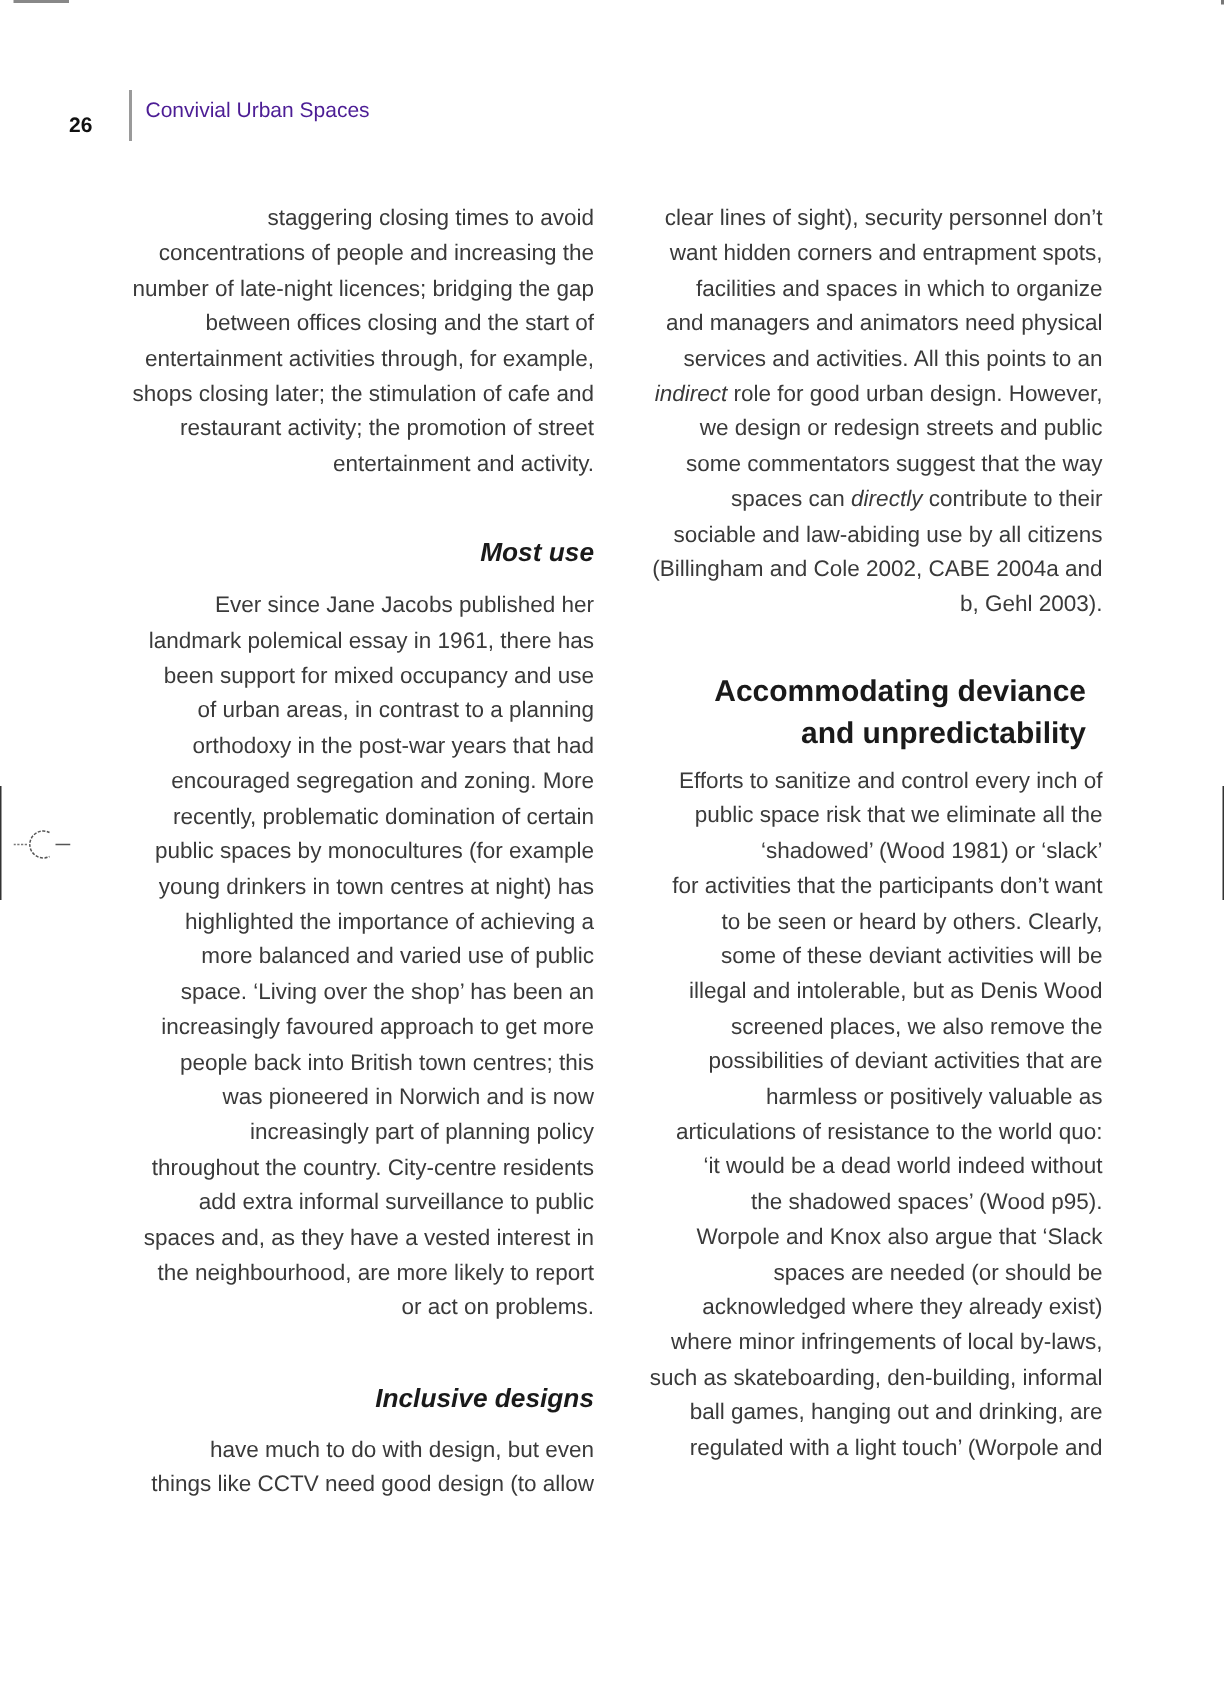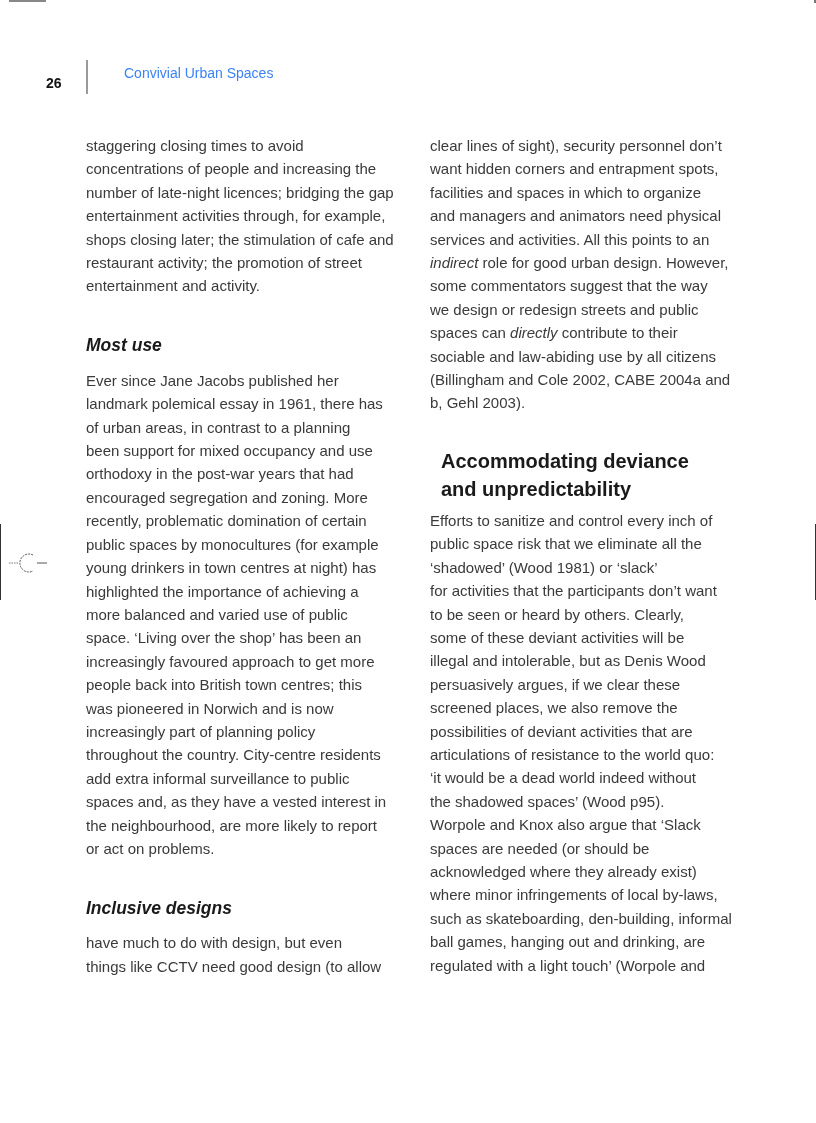--- a/index.html
+++ b/index.html
@@ -10,23 +10,23 @@
   }
   .crop-top { position: absolute; left: 9px; top: 0; width: 37px; height: 2px; background: #888; }
   .crop-left-line { position: absolute; left: 0; top: 524px; width: 1px; height: 76px; background: #333; }
   .crop-right-line { position: absolute; left: 815px; top: 524px; width: 1px; height: 76px; background: #333; }
   .crop-right-top { position: absolute; left: 814px; top: 0; width: 2px; height: 3px; background: #777; }
   .reg-mark { position: absolute; left: 9px; top: 550px; width: 38px; height: 26px; }
 
   .running-head { position: absolute; top: 60px; left: 0; height: 34px; width: 100%; }
   .folio { position: absolute; left: 46px; top: 15px; font-weight: bold; font-size: 14px; color: #111; }
   .head-rule { position: absolute; left: 86px; top: 0; width: 2px; height: 34px; background: #9a9a9a; }
-  .head-title { position: absolute; left: 97px; top: 5px; font-size: 14px; color: #3b82f6; margin-left: 27px; }
+  .head-title { position: absolute; left: 97px; top: 5px; font-size: 14px; color: #4c1d95; }
 
-  .column { position: absolute; top: 134px; width: 310px; font-size: 15px; line-height: 23.4px; }
+  .column { position: absolute; top: 134px; width: 310px; font-size: 15px; line-height: 23.4px; text-align: right; }
   .col-left { left: 86px; }
   .col-right { left: 430px; width: 305px; }
   .column p { margin: 0; }
   .line { display: block; white-space: nowrap; }
   .subhead { font-style: italic; font-size: 17.5px; color: #1a1a1a; margin: 0; line-height: 23px; }
   .section-head { font-size: 20px; color: #1a1a1a; line-height: 28px; margin: 11px; }
   em { font-style: italic; }
 </style>
 </head>
 <body>
@@ -45,33 +45,34 @@
   <span class="folio">26</span>
   <div class="head-rule"></div>
   <span class="head-title">Convivial Urban Spaces</span>
 </div>
 
 <div class="column col-left">
   <p>
     <span class="line">staggering closing times to avoid</span>
     <span class="line">concentrations of people and increasing the</span>
     <span class="line">number of late-night licences; bridging the gap</span>
+    <span class="line">between offices closing and the start of</span>
     <span class="line">entertainment activities through, for example,</span>
     <span class="line">shops closing later; the stimulation of cafe and</span>
     <span class="line">restaurant activity; the promotion of street</span>
     <span class="line">entertainment and activity.</span>
   </p>
 
   <h3 class="subhead" style="margin-top:36px; margin-bottom:12px;">Most use</h3>
 
   <p>
     <span class="line">Ever since Jane Jacobs published her</span>
     <span class="line">landmark polemical essay in 1961, there has</span>
+    <span class="line">been support for mixed occupancy and use</span>
     <span class="line">of urban areas, in contrast to a planning</span>
-    <span class="line">been support for mixed occupancy and use</span>
     <span class="line">orthodoxy in the post-war years that had</span>
     <span class="line">encouraged segregation and zoning. More</span>
     <span class="line">recently, problematic domination of certain</span>
     <span class="line">public spaces by monocultures (for example</span>
     <span class="line">young drinkers in town centres at night) has</span>
     <span class="line">highlighted the importance of achieving a</span>
     <span class="line">more balanced and varied use of public</span>
     <span class="line">space. ‘Living over the shop’ has been an</span>
     <span class="line">increasingly favoured approach to get more</span>
     <span class="line">people back into British town centres; this</span>
@@ -93,44 +94,44 @@
 </div>
 
 <div class="column col-right">
   <p>
     <span class="line">clear lines of sight), security personnel don’t</span>
     <span class="line">want hidden corners and entrapment spots,</span>
     <span class="line">facilities and spaces in which to organize</span>
     <span class="line">and managers and animators need physical</span>
     <span class="line">services and activities. All this points to an</span>
     <span class="line"><em>indirect</em><span> role for good urban design. However,</span></span>
+    <span class="line">we design or redesign streets and public</span>
     <span class="line">some commentators suggest that the way</span>
-    <span class="line">we design or redesign streets and public</span>
     <span class="line"><span>spaces can </span><em>directly</em><span> contribute to their</span></span>
     <span class="line">sociable and law-abiding use by all citizens</span>
     <span class="line">(Billingham and Cole 2002, CABE 2004a and</span>
     <span class="line">b, Gehl 2003).</span>
   </p>
 
   <h2 class="section-head" style="margin-top:32px; margin-bottom:6px;">
     <span class="line">Accommodating deviance</span>
     <span class="line">and unpredictability</span>
   </h2>
 
   <p>
     <span class="line">Efforts to sanitize and control every inch of</span>
     <span class="line">public space risk that we eliminate all the</span>
     <span class="line">‘shadowed’ (Wood 1981) or ‘slack’</span>
     <span class="line">for activities that the participants don’t want</span>
     <span class="line">to be seen or heard by others. Clearly,</span>
     <span class="line">some of these deviant activities will be</span>
     <span class="line">illegal and intolerable, but as Denis Wood</span>
-    <span class="line">persuasively argues, if we clear these</span>
     <span class="line">screened places, we also remove the</span>
     <span class="line">possibilities of deviant activities that are</span>
+    <span class="line">harmless or positively valuable as</span>
     <span class="line">articulations of resistance to the world quo:</span>
     <span class="line">‘it would be a dead world indeed without</span>
     <span class="line">the shadowed spaces’ (Wood p95).</span>
     <span class="line">Worpole and Knox also argue that ‘Slack</span>
     <span class="line">spaces are needed (or should be</span>
     <span class="line">acknowledged where they already exist)</span>
     <span class="line">where minor infringements of local by-laws,</span>
     <span class="line">such as skateboarding, den-building, informal</span>
     <span class="line">ball games, hanging out and drinking, are</span>
     <span class="line">regulated with a light touch’ (Worpole and</span>

